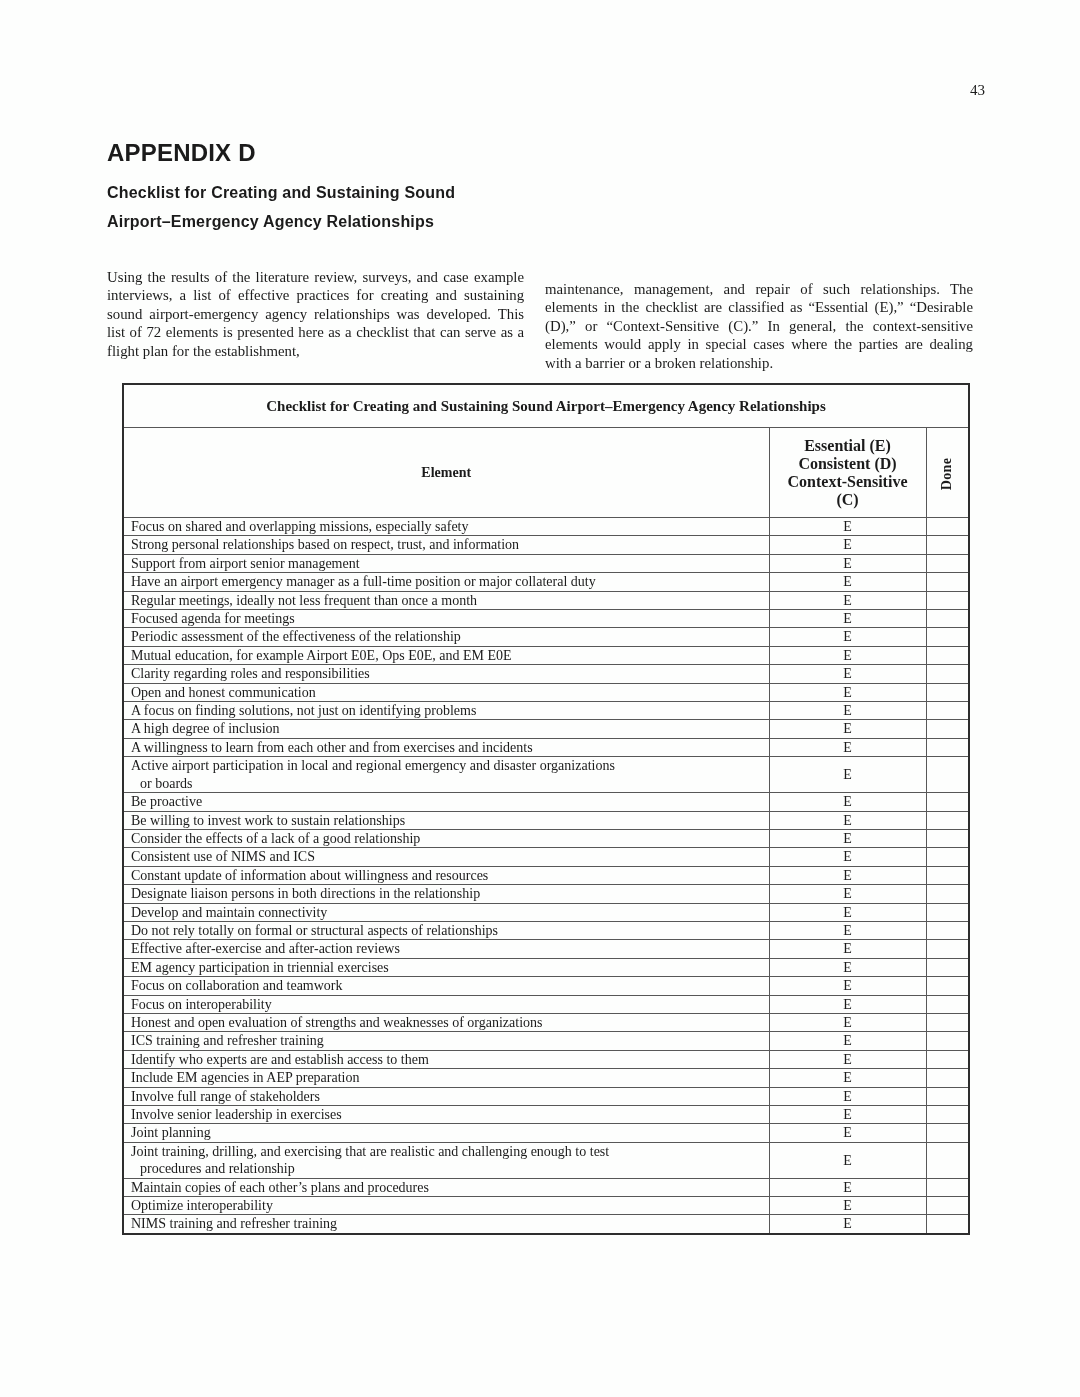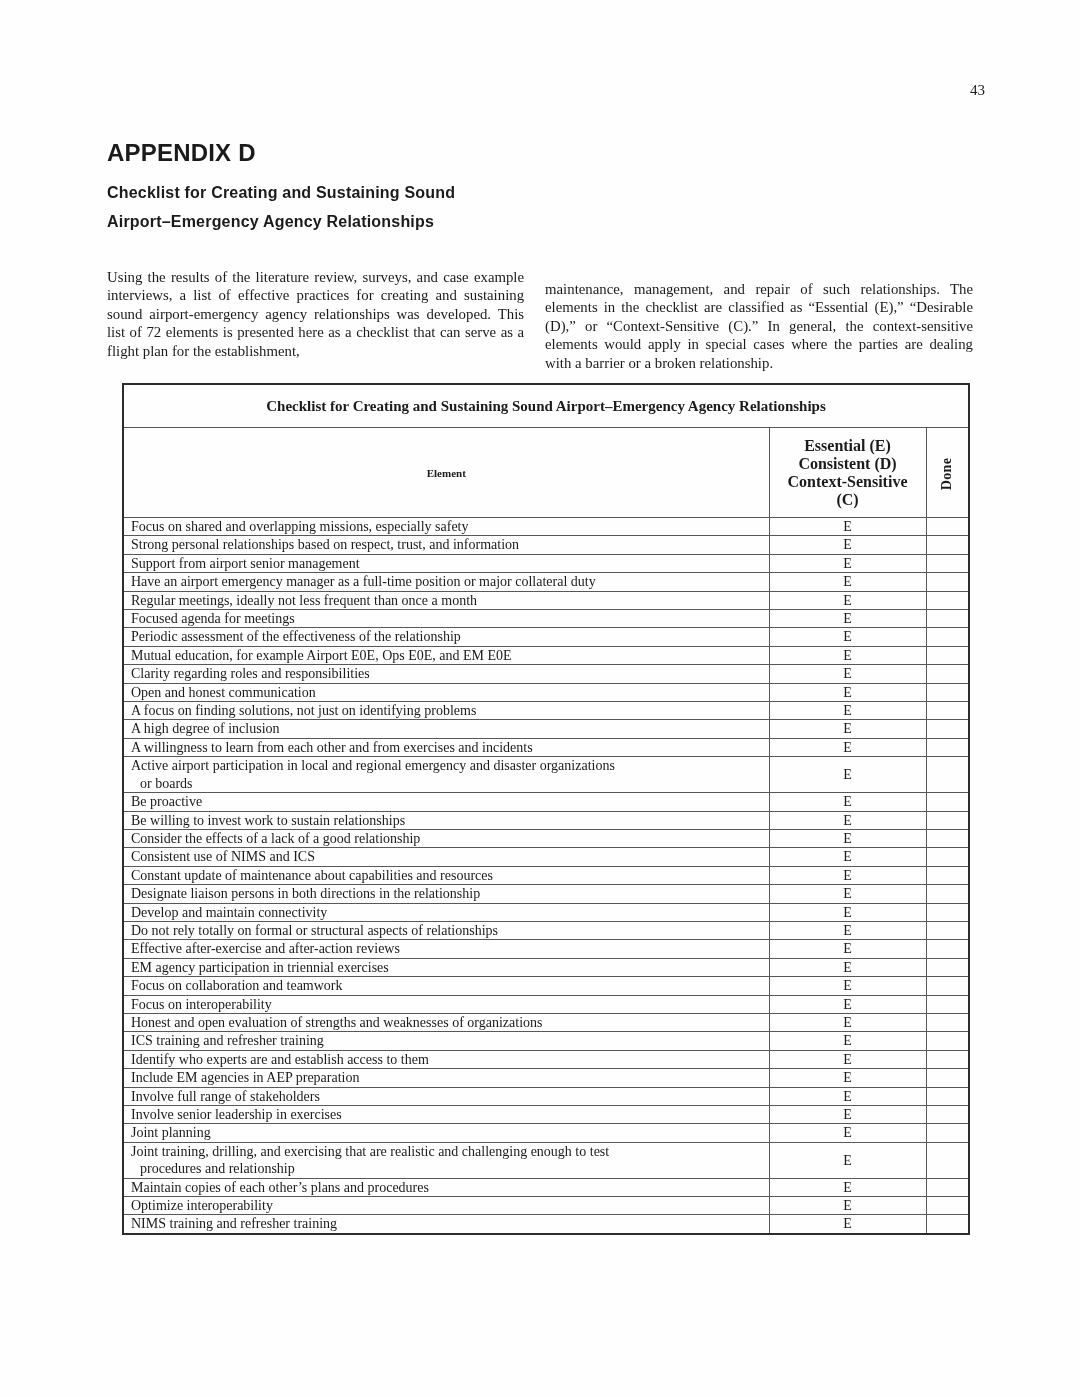--- a/index.html
+++ b/index.html
@@ -57,21 +57,21 @@
 
   .title-cell {
     height: 40px;
     text-align: center; vertical-align: middle;
     font-weight: bold; font-size: 15px;
     border-bottom: 1px solid #464646;
     border-radius: 17px;
   }
 
   .header-row th { height: 87px; vertical-align: middle; border-bottom: 2px solid #3a3a3a; }
-  .th-element { text-align: center; font-weight: bold; font-size: 11px; }
+  .th-element { text-align: center; font-weight: bold; font-size: 14px; }
   .th-class   { text-align: center; font-weight: bold; font-size: 16px; }
   .th-class div { line-height: 18px; }
   .th-done { text-align: center; }
   .th-done .rot {
     display: inline-block;
     transform: rotate(-90deg);
     font-weight: bold; font-size: 14px;
     letter-spacing: 0.4px;
     white-space: nowrap;
   }
@@ -249,21 +249,21 @@
         </tr>
         <tr>
           <td class="cell-element">
             <div class="line1">Consistent use of NIMS and ICS</div>
           </td>
           <td class="cell-class">E</td>
           <td class="cell-done"></td>
         </tr>
         <tr>
           <td class="cell-element">
-            <div class="line1">Constant update of maintenance about capabilities and resources</div>
+            <div class="line1">Constant update of information about willingness and resources</div>
           </td>
           <td class="cell-class">E</td>
           <td class="cell-done"></td>
         </tr>
         <tr>
           <td class="cell-element">
             <div class="line1">Designate liaison persons in both directions in the relationship</div>
           </td>
           <td class="cell-class">E</td>
           <td class="cell-done"></td>

